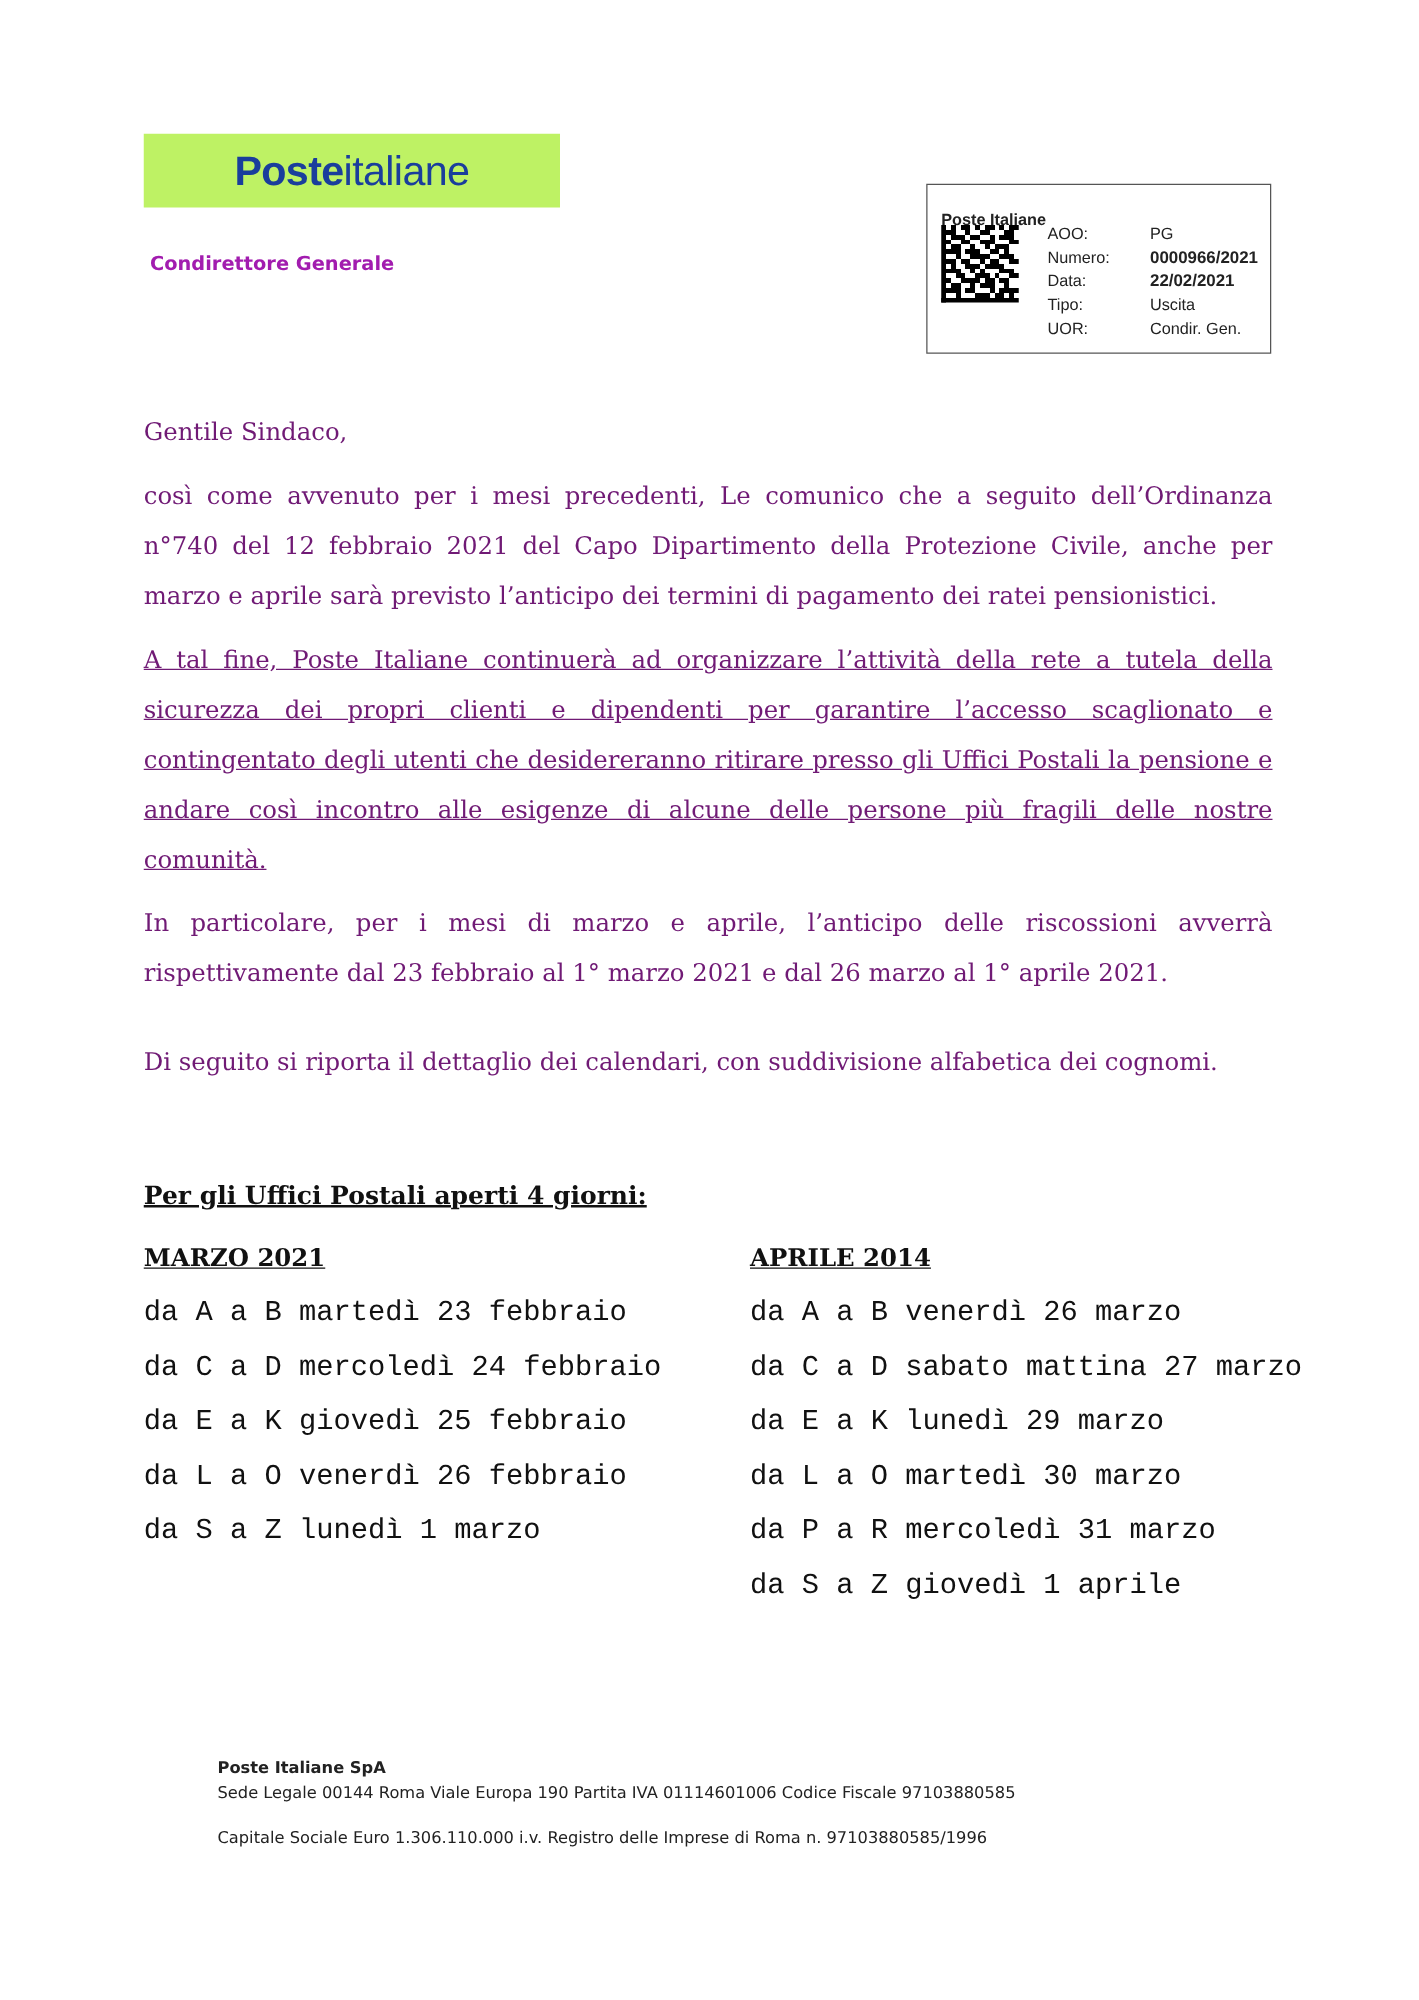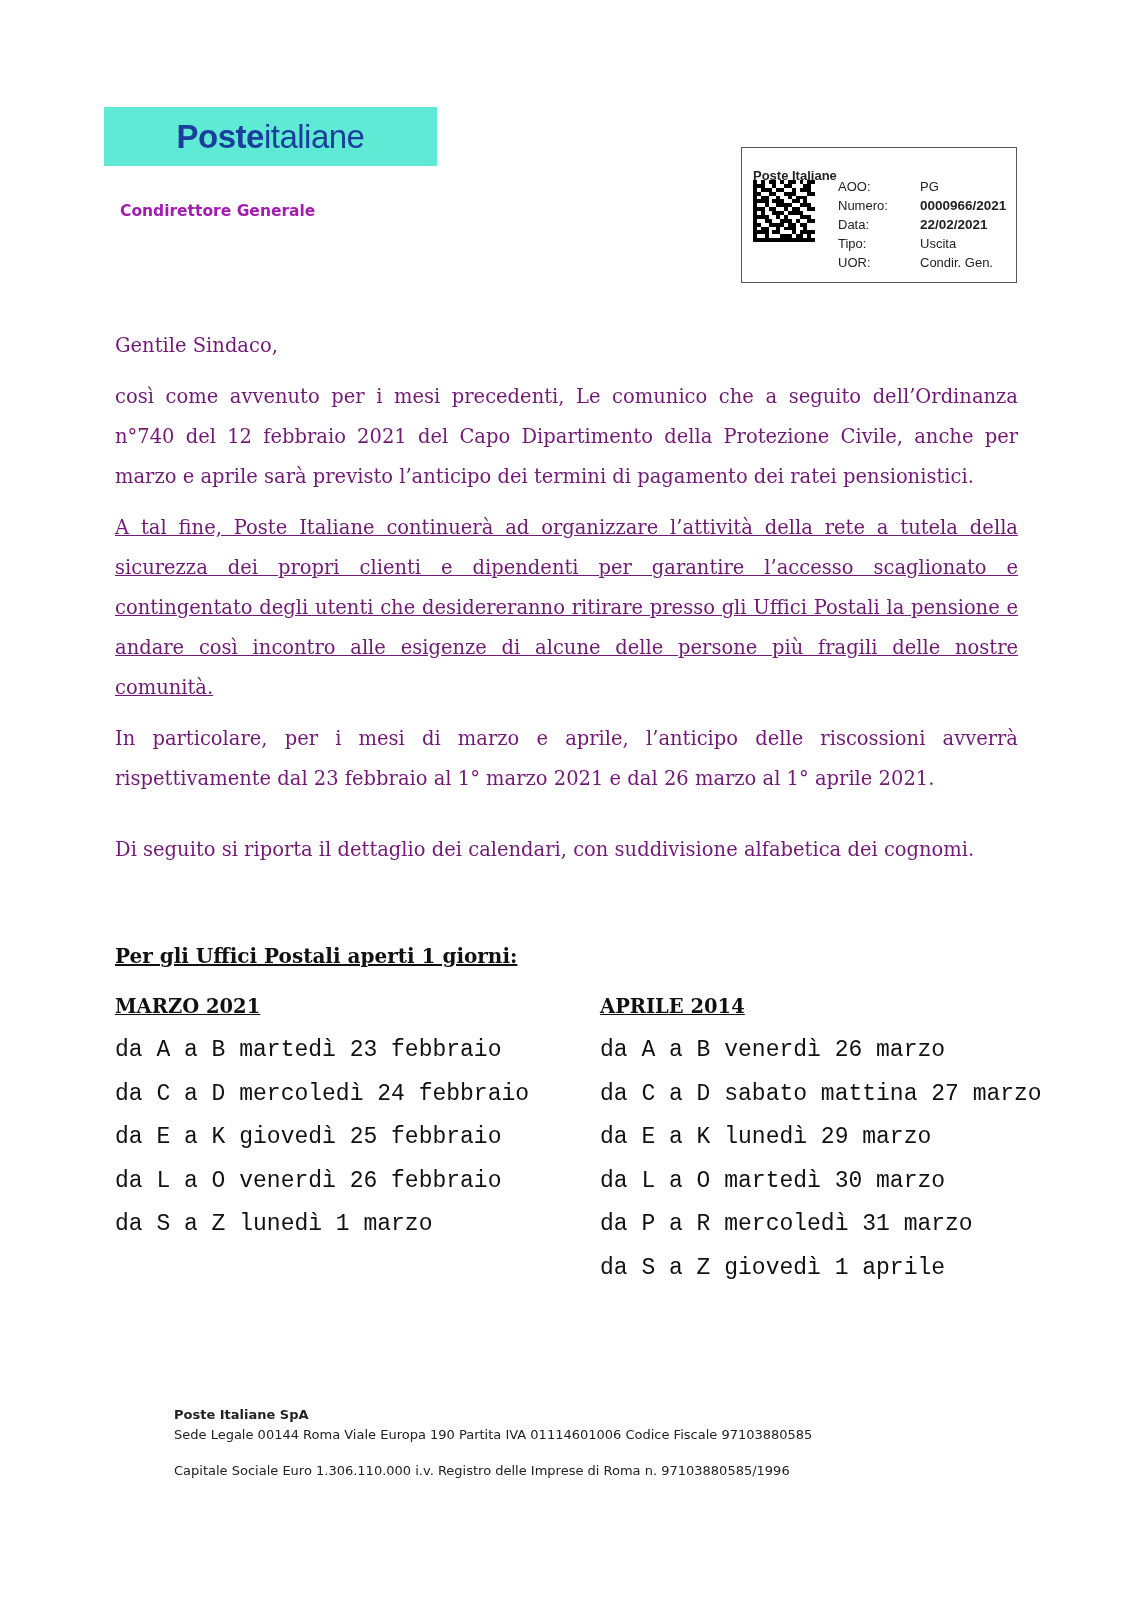--- a/index.html
+++ b/index.html
@@ -1,21 +1,21 @@
 <!DOCTYPE html>
 <html><head>
 <meta charset="utf-8">
 <style>
   html, body { margin: 0; padding: 0; background: #ffffff; }
   body { width: 1135px; height: 1600px; position: relative; overflow: hidden; color: #111; }
   .abs { position: absolute; }
 
   .logo {
-    left: 104px; top: 107px; width: 333px; height: 59px;
-    background: #5eead4;
+    left: 115px; top: 107px; width: 333px; height: 59px;
+    background: #bef264;
     display: flex; align-items: center; justify-content: center;
     font-family: "Liberation Sans", sans-serif;
     font-size: 33px; color: #1a3e9c; letter-spacing: -0.5px;
   }
   .logo .b1 { font-weight: 900; }
   .logo .b2 { font-weight: 400; }
 
   .dept {
     left: 120px; top: 202px;
     font-family: "DejaVu Sans", sans-serif; font-weight: bold;
@@ -174,21 +174,21 @@
 <div class="abs body-text p2">
     <p>A tal fine, Poste Italiane continuerà ad organizzare l’attività della rete a tutela della sicurezza dei propri clienti e dipendenti per garantire l’accesso scaglionato e contingentato degli utenti che desidereranno ritirare presso gli Uffici Postali la pensione e andare così incontro alle esigenze di alcune delle persone più fragili delle nostre comunità.</p>
   </div>
 <div class="abs body-text p3">
     <p>In particolare, per i mesi di marzo e aprile, l’anticipo delle riscossioni avverrà rispettivamente dal 23 febbraio al 1° marzo 2021 e dal 26 marzo al 1° aprile 2021.</p>
   </div>
 <div class="abs body-text p4">
     <p>Di seguito si riporta il dettaglio dei calendari, con suddivisione alfabetica dei cognomi.</p>
   </div>
 
-<div class="abs section-title">Per gli Uffici Postali aperti 1 giorni:</div>
+<div class="abs section-title">Per gli Uffici Postali aperti 4 giorni:</div>
 
 <div class="abs cal left">
   <div class="month">MARZO 2021</div>
   <div class="entry">da A a B martedì 23 febbraio</div>
   <div class="entry">da C a D mercoledì 24 febbraio</div>
   <div class="entry">da E a K giovedì 25 febbraio</div>
   <div class="entry">da L a O venerdì 26 febbraio</div>
   <div class="entry">da S a Z lunedì 1 marzo</div>
 </div>
 

